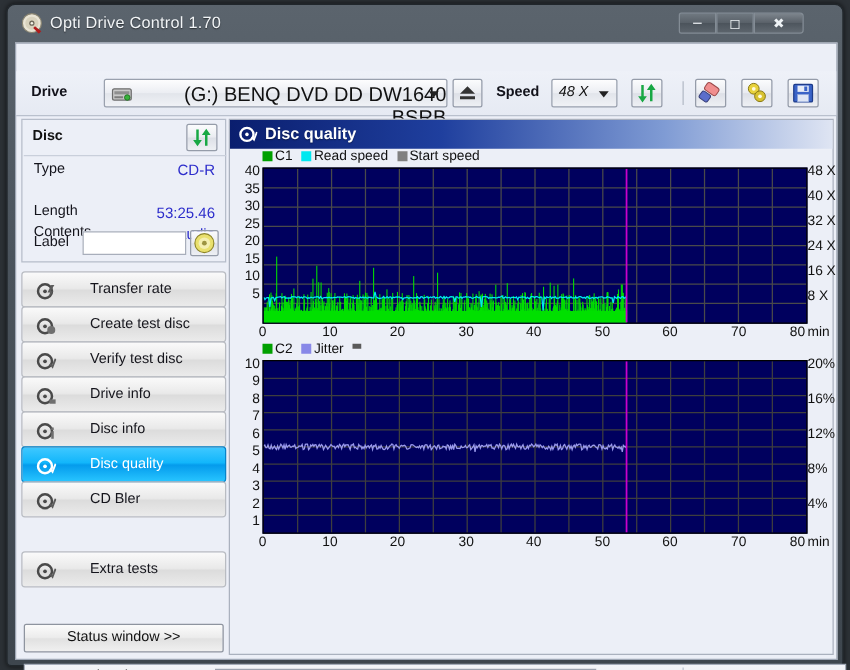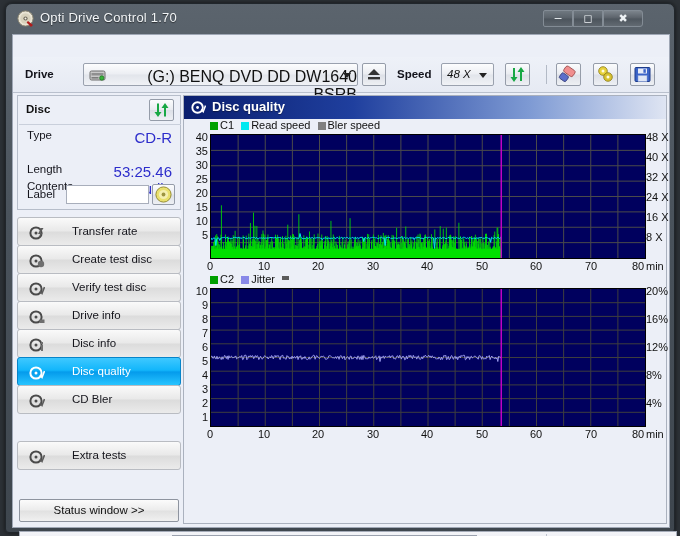--- a/index.html
+++ b/index.html
@@ -96,21 +96,21 @@
   #left {
     position:absolute; left:4px; top:60px; width:164px; height:429px;
   }
   #discbox { position:absolute; left:0; top:0; width:164px; height:115px;
     background:#eceff7; border:1px solid #b6bdca; }
   #disctitle { position:absolute; left:8px; top:7px; font-weight:bold; font-size:11.5px; color:#111; }
   #discrefresh { left:131px; top:3px; width:25px; height:22px; }
   #discsep { position:absolute; left:1px; top:28px; width:162px; height:1px; background:#c9cfdb; }
   .drow { position:absolute; left:0; width:164px; height:17px; }
   .dk { position:absolute; left:9px; top:0; font-size:11.5px; color:#14141c; }
-  .dv { position:absolute; right:10px; top:0; font-size:15px; color:#2d2dcb;text-align:right; }
+  .dv { position:absolute; right:10px; top:0; font-size:12px; color:#2d2dcb;text-align:right; }
   #labelinput {
     position:absolute; left:48px; top:89px; width:83px; height:19px;
     background:#fff; border:1px solid #a8aebb;
   }
   #labelbtn { left:134px; top:88px; width:23px; height:21px; }
   .navitem {
     position:absolute; left:0; width:164px; height:29px;
     background:linear-gradient(180deg,#fafafa 0%,#e9e9e9 47%,#dcdcdc 53%,#ebebeb 100%);
     border:1px solid #b9bcc2; border-radius:3px;
     cursor:default;
@@ -401,21 +401,21 @@
             <path d="M11 10 L13 12.5 L15.5 6" stroke="#ffffff" stroke-width="1.6" fill="none"></path>
           </svg>
         </span>
         <span id="rheadtext">Disc quality</span>
       </div>
 
       <div class="chartwrap" style="left:0;top:23px;width:484px;height:154px">
         <div class="legend" style="left:26px;top:0px">
           <span class="lgsw" style="background:#00a000"></span><span>C1</span>
           <span class="lgsw" style="background:#00e8f0;margin-left:4px"></span><span>Read speed</span>
-          <span class="lgsw" style="background:#808080;margin-left:4px"></span><span>Bler speed</span>
+          <span class="lgsw" style="background:#808080;margin-left:4px"></span><span>Start speed</span>
         </div>
 
         <div class="ylab" style="left:0px;width:24px;top:12px">40</div>
         <div class="ylab" style="left:0px;width:24px;top:26px">35</div>
         <div class="ylab" style="left:0px;width:24px;top:40px">30</div>
         <div class="ylab" style="left:0px;width:24px;top:54px">25</div>
         <div class="ylab" style="left:0px;width:24px;top:68px">20</div>
         <div class="ylab" style="left:0px;width:24px;top:82px">15</div>
         <div class="ylab" style="left:0px;width:24px;top:96px">10</div>
         <div class="ylab" style="left:0px;width:24px;top:110px">5</div>

